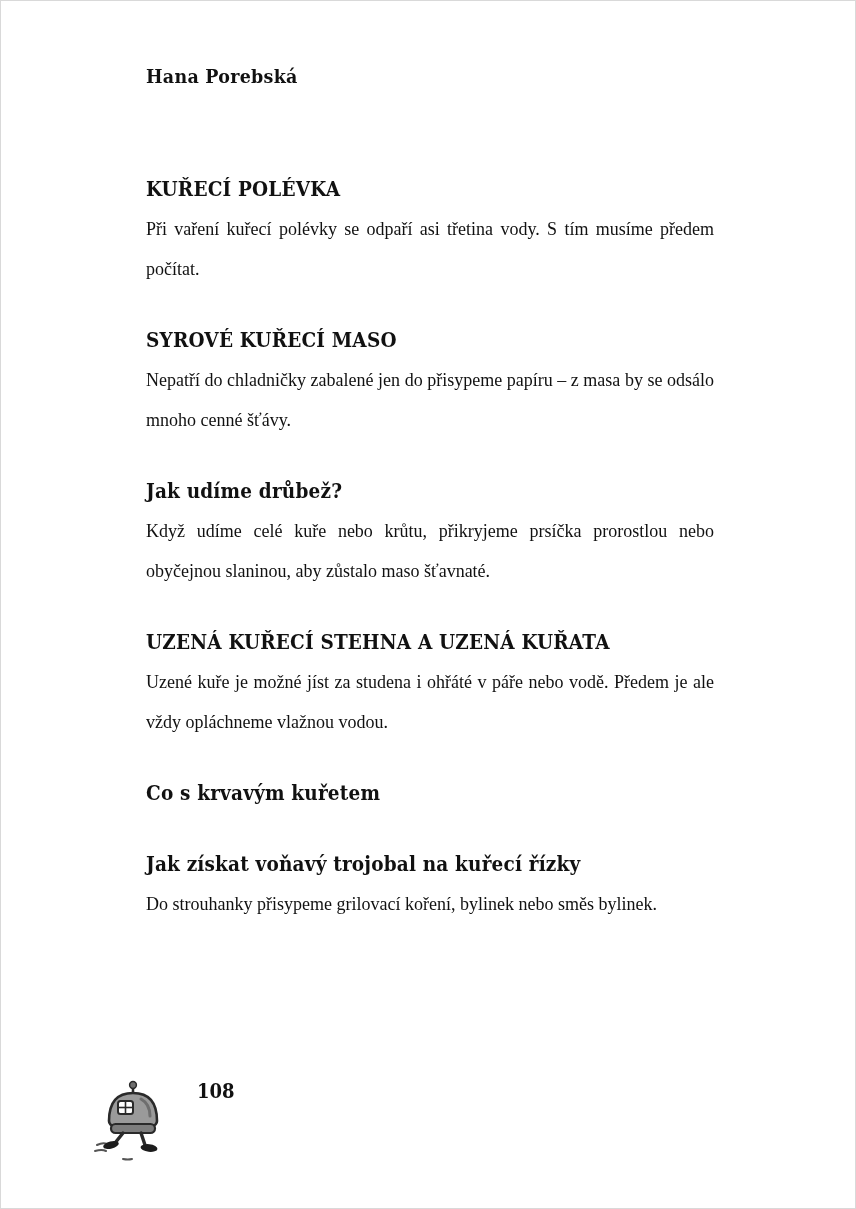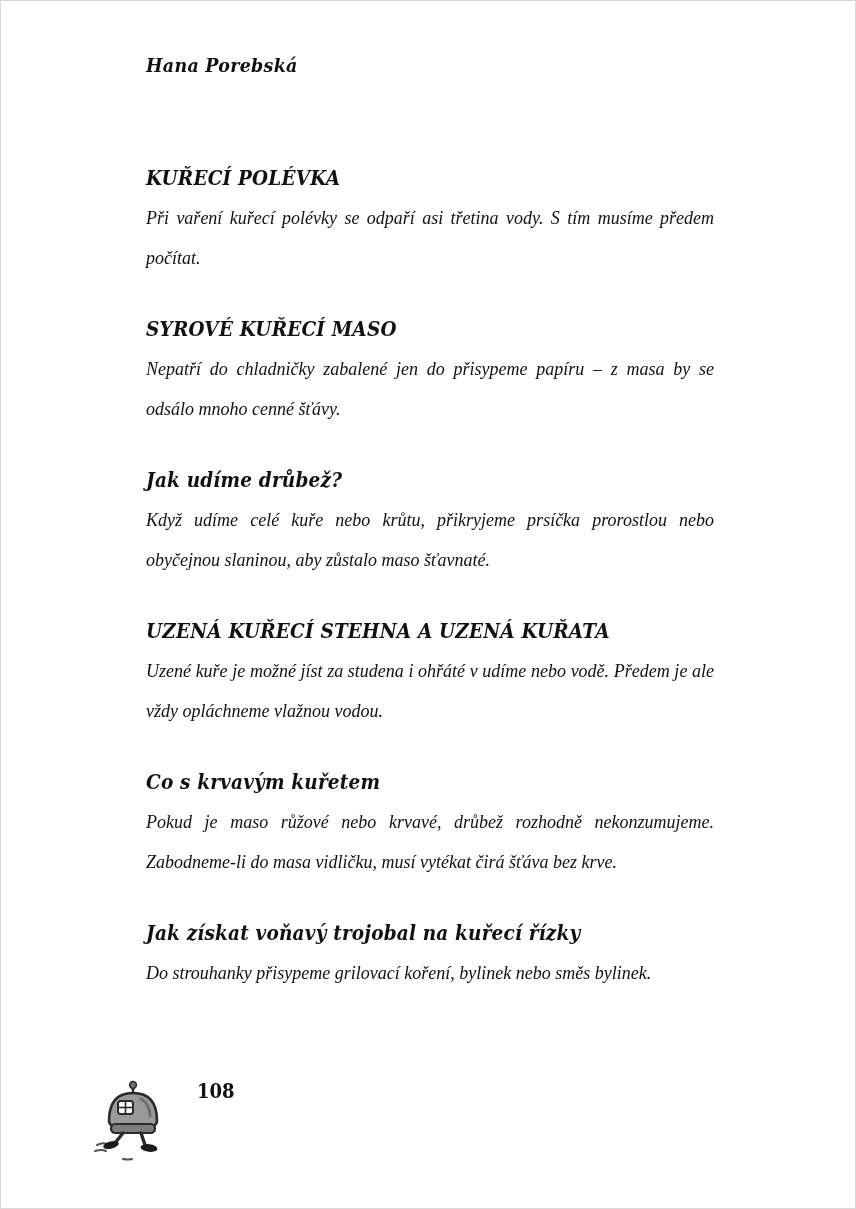--- a/index.html
+++ b/index.html
@@ -13,23 +13,22 @@
     position: relative;
     overflow: hidden;
     box-sizing: border-box;
     border: 1px solid #d9d9d9;
     font-family: "Liberation Serif", serif;
     color: #111111;
   }
   .page {
     position: absolute;
     left: 145px;
-    top: 5px;
+    top: 16px;
     width: 568px;
-    font-style: italic;
   }
   .author-header {
     margin-top: 48px;
     font-family: "DejaVu Serif", serif;
     font-weight: 700;
     font-size: 19px;
     letter-spacing: 0.3px;
     transform: scaleX(0.92);
     transform-origin: left center;
   }
@@ -105,26 +104,25 @@
       <p class="section-body">Nepatří do chladničky zabalené jen do přisypeme papíru – z masa by se odsálo mnoho cenné šťávy.</p>
     </div>
 
     <div class="section">
       <div class="section-heading">Jak udíme drůbež?</div>
       <p class="section-body">Když udíme celé kuře nebo krůtu, přikryjeme prsíčka prorostlou nebo obyčejnou slaninou, aby zůstalo maso šťavnaté.</p>
     </div>
 
     <div class="section">
       <div class="section-heading">UZENÁ KUŘECÍ STEHNA A UZENÁ KUŘATA</div>
-      <p class="section-body">Uzené kuře je možné jíst za studena i ohřáté v udíme nebo vodě. Předem je ale vždy opláchneme vlažnou vodou.</p>
+      <p class="section-body">Uzené kuře je možné jíst za studena i ohřáté v páře nebo vodě. Předem je ale vždy opláchneme vlažnou vodou.</p>
     </div>
 
     <div class="section">
       <div class="section-heading">Co s krvavým kuřetem</div>
-      <p class="section-body">Pokud je maso růžové nebo krvavé, drůbež rozhodně nekonzumujeme. Zabodneme-li do masa vidličku, musí vytékat čirá šťáva bez krve.</p>
     </div>
 
     <div class="section">
       <div class="section-heading">Jak získat voňavý trojobal na kuřecí řízky</div>
       <p class="section-body">Do strouhanky přisypeme grilovací koření, bylinek nebo směs bylinek.</p>
     </div>
 
   </div>
 </div>
 

